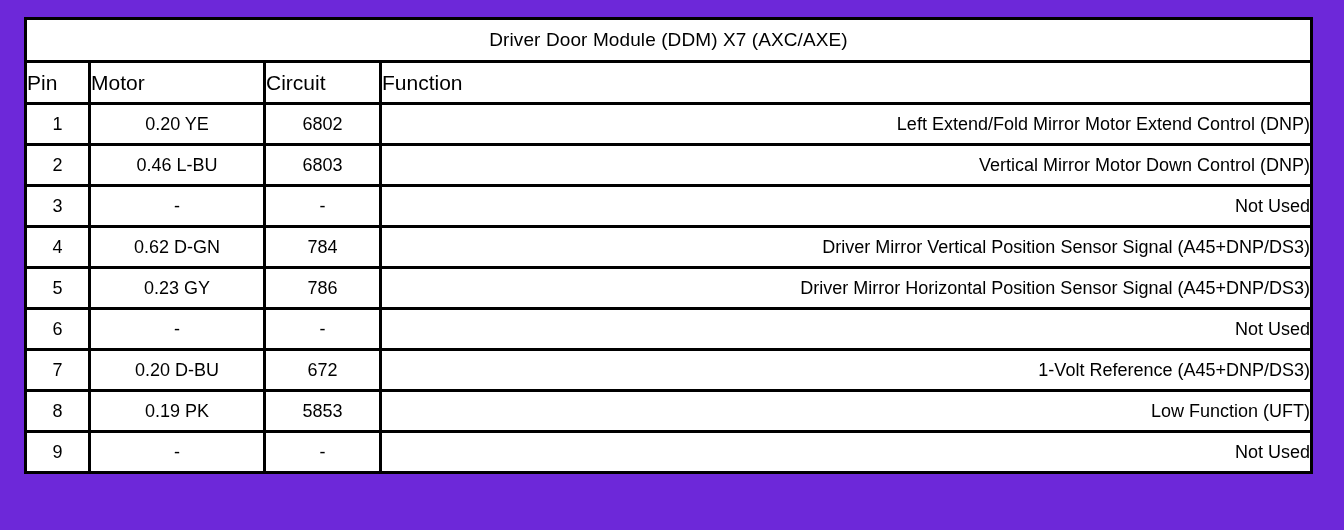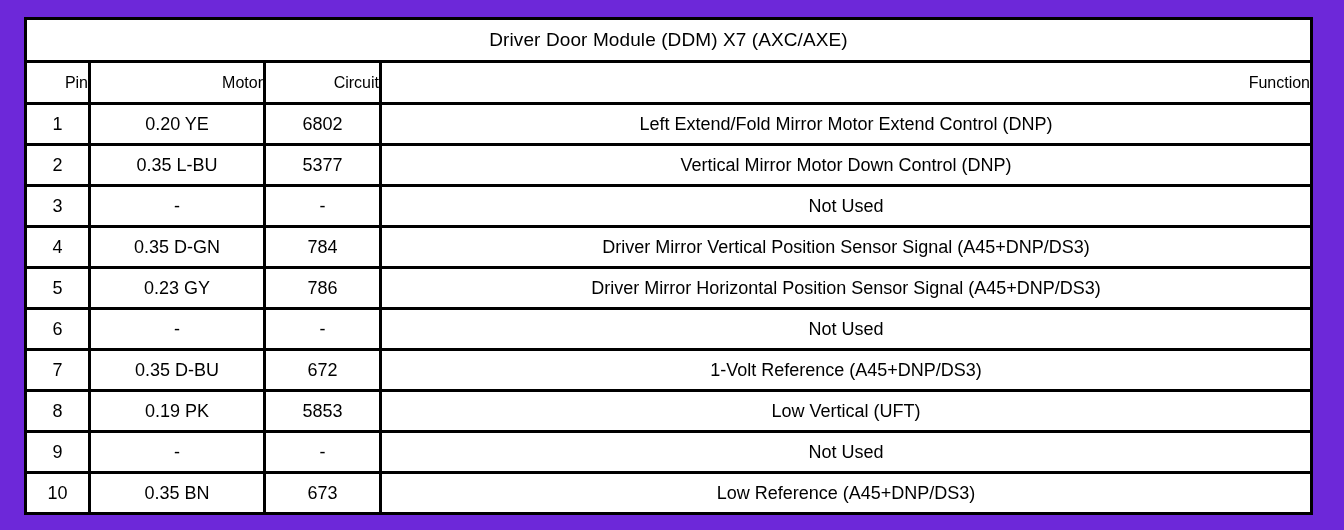--- a/index.html
+++ b/index.html
@@ -47,36 +47,36 @@
   .title-cell {
     height: 40px;
     text-align: center;
     vertical-align: middle;
     font-size: 19px;
     font-weight: bold;
     letter-spacing: 0.1px;
   }
   .head-cell {
     height: 39px;
-    text-align: right;
+    text-align: left;
     vertical-align: middle;
-    font-size: 16px;
+    font-size: 21px;
     font-weight: bold;
   }
   .cell-pin,
   .cell-wire,
   .cell-circuit {
     height: 38px;
     text-align: center;
     vertical-align: middle;
     font-size: 18px;
   }
   .cell-function {
     height: 38px;
-    text-align: center;
+    text-align: right;
     vertical-align: middle;
     font-size: 18px;
     padding-left: 6px;
   }
 </style>
 </head>
 <body>
 
 <div id="page">
   <table class="pinout">
@@ -98,67 +98,61 @@
       </tr>
 
       <tr>
         <td class="cell-pin">1</td>
         <td class="cell-wire">0.20 YE</td>
         <td class="cell-circuit">6802</td>
         <td class="cell-function">Left Extend/Fold Mirror Motor Extend Control (DNP)</td>
       </tr>
       <tr>
         <td class="cell-pin">2</td>
-        <td class="cell-wire">0.35 L-BU</td>
-        <td class="cell-circuit">5377</td>
+        <td class="cell-wire">0.46 L-BU</td>
+        <td class="cell-circuit">6803</td>
         <td class="cell-function">Vertical Mirror Motor Down Control (DNP)</td>
       </tr>
       <tr>
         <td class="cell-pin">3</td>
         <td class="cell-wire">-</td>
         <td class="cell-circuit">-</td>
         <td class="cell-function">Not Used</td>
       </tr>
       <tr>
         <td class="cell-pin">4</td>
-        <td class="cell-wire">0.35 D-GN</td>
+        <td class="cell-wire">0.62 D-GN</td>
         <td class="cell-circuit">784</td>
         <td class="cell-function">Driver Mirror Vertical Position Sensor Signal (A45+DNP/DS3)</td>
       </tr>
       <tr>
         <td class="cell-pin">5</td>
         <td class="cell-wire">0.23 GY</td>
         <td class="cell-circuit">786</td>
         <td class="cell-function">Driver Mirror Horizontal Position Sensor Signal (A45+DNP/DS3)</td>
       </tr>
       <tr>
         <td class="cell-pin">6</td>
         <td class="cell-wire">-</td>
         <td class="cell-circuit">-</td>
         <td class="cell-function">Not Used</td>
       </tr>
       <tr>
         <td class="cell-pin">7</td>
-        <td class="cell-wire">0.35 D-BU</td>
+        <td class="cell-wire">0.20 D-BU</td>
         <td class="cell-circuit">672</td>
         <td class="cell-function">1-Volt Reference (A45+DNP/DS3)</td>
       </tr>
       <tr>
         <td class="cell-pin">8</td>
         <td class="cell-wire">0.19 PK</td>
         <td class="cell-circuit">5853</td>
-        <td class="cell-function">Low Vertical (UFT)</td>
+        <td class="cell-function">Low Function (UFT)</td>
       </tr>
       <tr>
         <td class="cell-pin">9</td>
         <td class="cell-wire">-</td>
         <td class="cell-circuit">-</td>
         <td class="cell-function">Not Used</td>
       </tr>
-      <tr>
-        <td class="cell-pin">10</td>
-        <td class="cell-wire">0.35 BN</td>
-        <td class="cell-circuit">673</td>
-        <td class="cell-function">Low Reference (A45+DNP/DS3)</td>
-      </tr>
     </tbody>
   </table>
 </div>
 
 </body></html>

